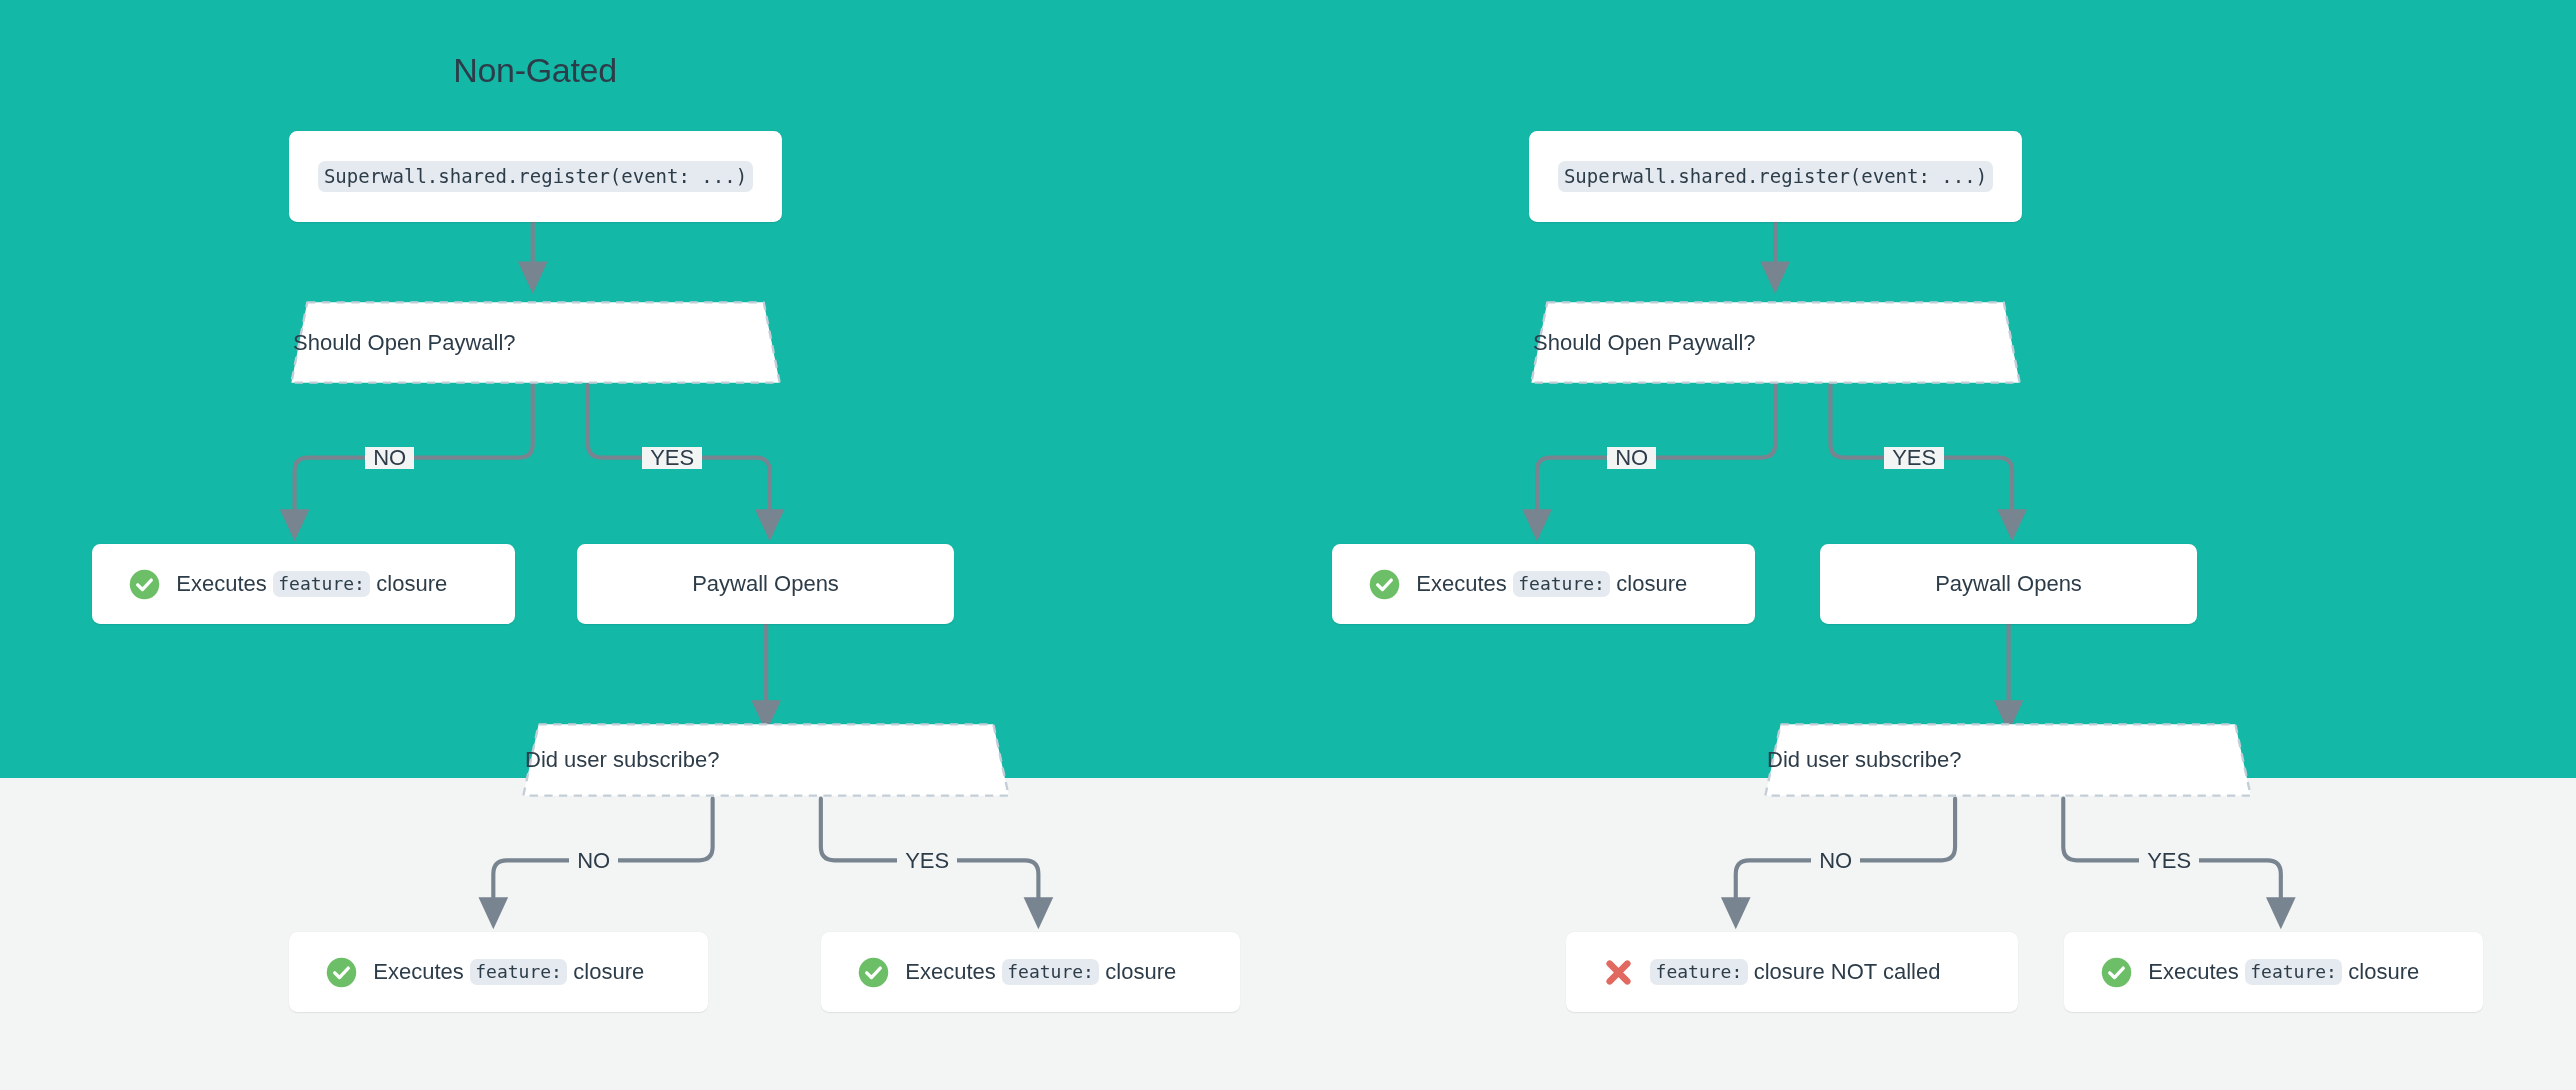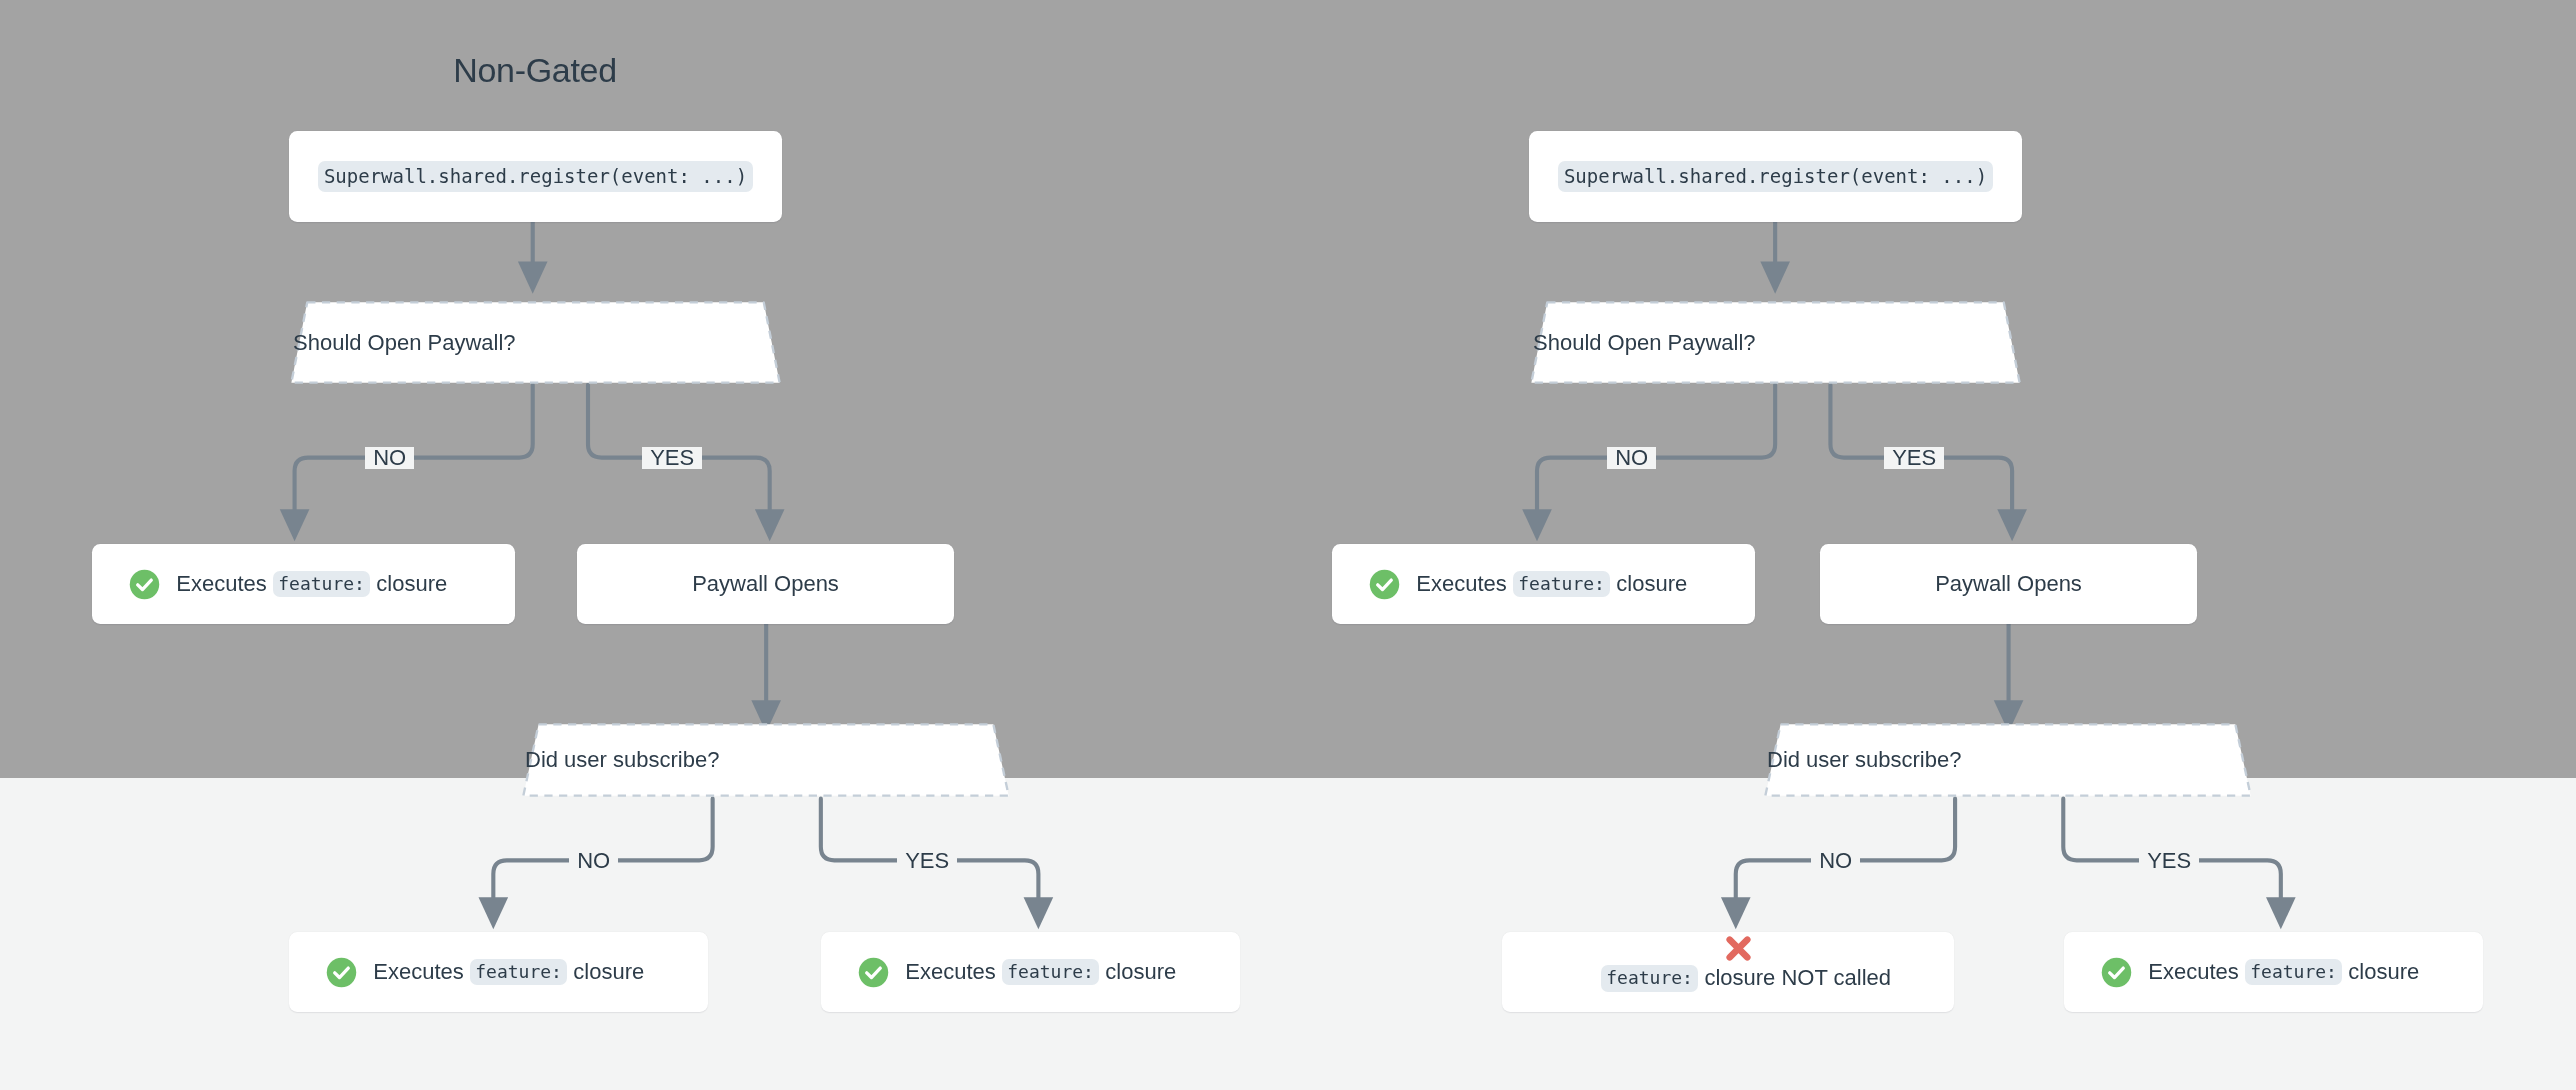--- a/index.html
+++ b/index.html
@@ -11,21 +11,21 @@
   body {
     width: 2576px;
     height: 1091px;
     font-family: "Liberation Sans", "DejaVu Sans", sans-serif;
     overflow: hidden;
   }
   #stage {
     position: relative;
     width: 2576px;
     height: 778px;
-    background: #a3a3a3;
+    background: #14b8a6;
   }
   svg.edges {
     position: absolute;
     left: 0; top: 0;
     width: 2576px;
     height: 1091px;
     pointer-events: none;
   }
 
   
@@ -237,21 +237,21 @@
   <div class="decision" style="left:1763px; top:722px; width:490px; height:76px;">
     <svg viewBox="0 0 834 130" preserveAspectRatio="none">
       <path d="M30,4 L804,4 L830,126 L4,126 Z" fill="#ffffff" stroke="#c4ced8" stroke-width="4" stroke-dasharray="14 11" stroke-linejoin="round"></path>
     </svg>
     <div class="dec-label">Did user subscribe?</div>
   </div>
 
   <div class="node-text" style="position:absolute; left:1811px; top:850px; background:#f3f4f4; padding:0 8.2px;">NO</div>
   <div class="node-text" style="position:absolute; left:2139px; top:850px; background:#f3f4f4; padding:0 8.2px;">YES</div>
 
-  <div class="node left" style="left:1502px; top:932px; width:452px; height:80px;flex-direction:column;">
+  <div class="node left" style="left:1566px; top:932px; width:452px; height:80px;">
     <svg class="status-icon" width="33" height="33" viewBox="0 0 56 56">
       <path d="M13,13 L43,43 M43,13 L13,43" fill="none" stroke="#e2695f" stroke-width="11" stroke-linecap="round"></path>
     </svg>
     <span class="node-text">
       <span class="label-run"></span><code class="chip">feature:</code>&nbsp;<span class="label-run">closure NOT called</span>
     </span>
   </div>
 
   <div class="node left" style="left:2064px; top:932px; width:419px; height:80px;">
     <svg class="status-icon" width="33" height="33" viewBox="0 0 56 56">

